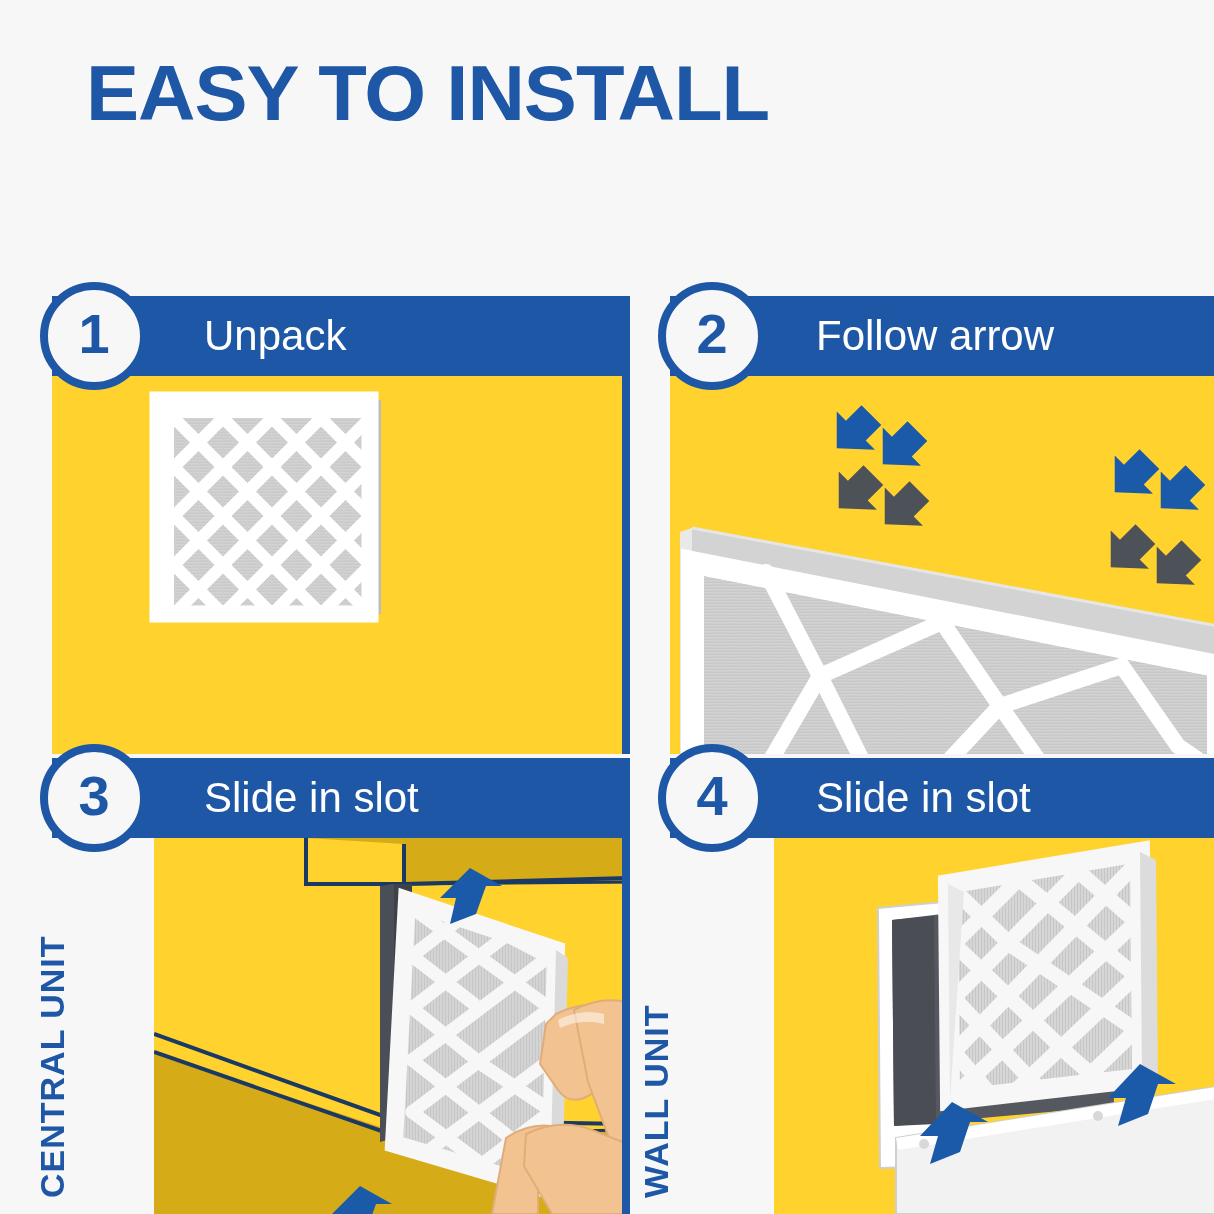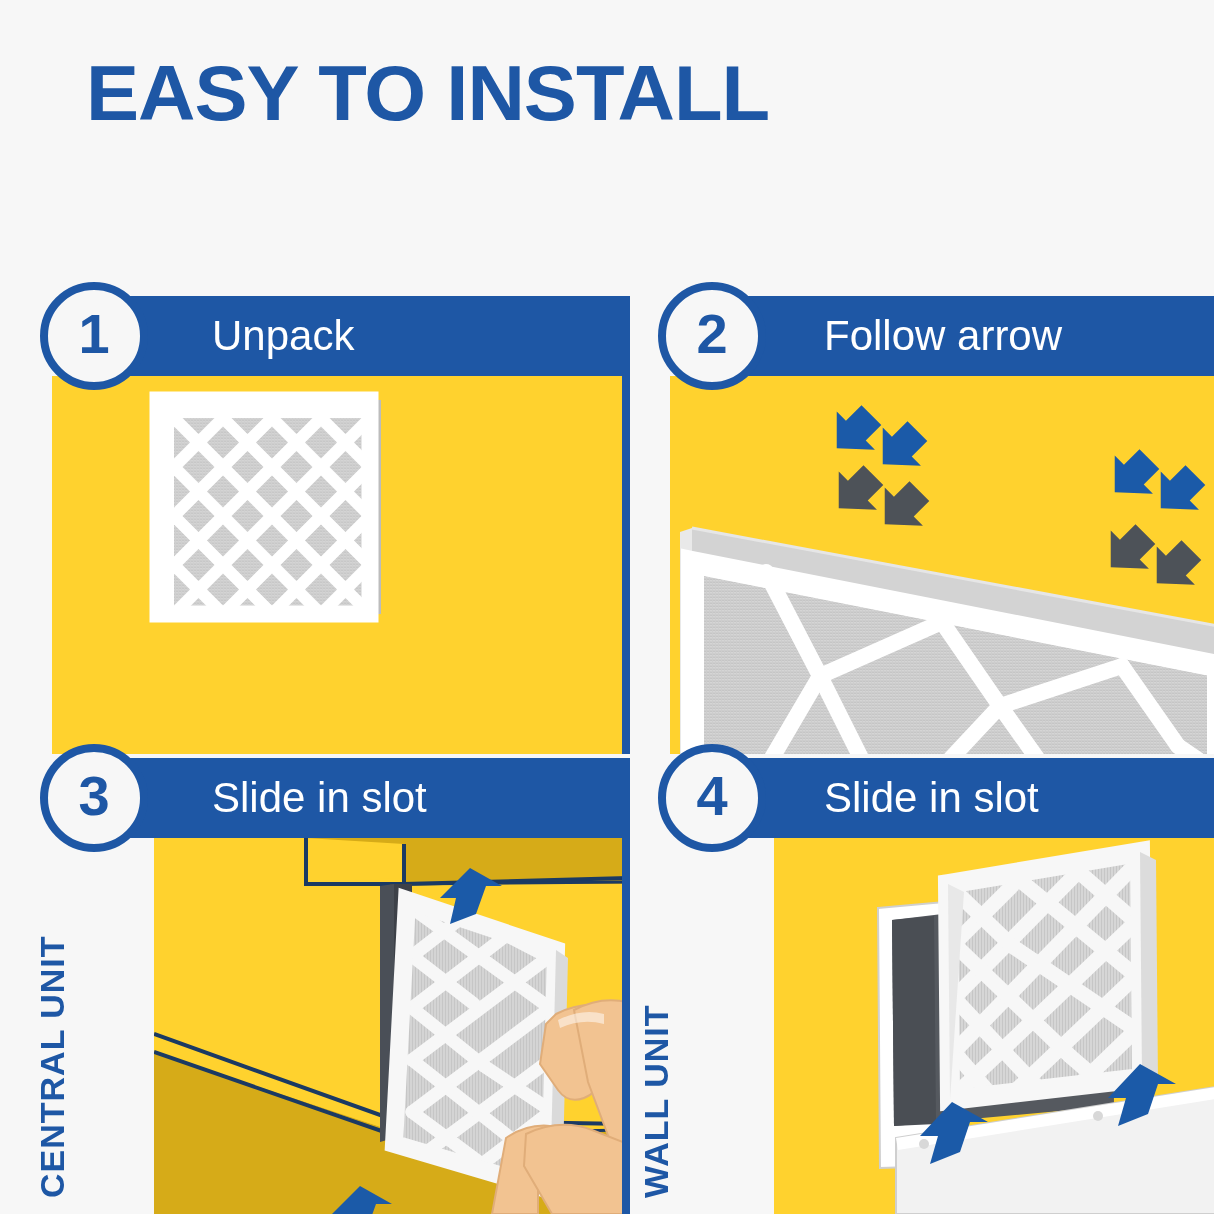--- a/index.html
+++ b/index.html
@@ -30,21 +30,21 @@
   .grid{position:absolute;left:0;top:296px;width:1214px;height:918px;}
 
   .step{position:absolute;}
   .step1{left:0;   top:0;   width:604px; height:458px;}
   .step2{left:618px;top:0;  width:596px; height:458px;}
   .step3{left:0;   top:462px;width:604px;height:456px;}
   .step4{left:618px;top:462px;width:596px;height:456px;}
 
   
   .bar{
-    position:absolute;left:36px;top:0;right:0;height:80px;
+    position:absolute;left:28px;top:0;right:0;height:80px;
     background:#1e57a5;
     z-index:2;
   }
   .bar-label{
     position:absolute;left:152px;top:50%;
     transform:translateY(-50%);
     color:#ffffff;
     font-size:42px;
     line-height:42px;
     white-space:nowrap;

